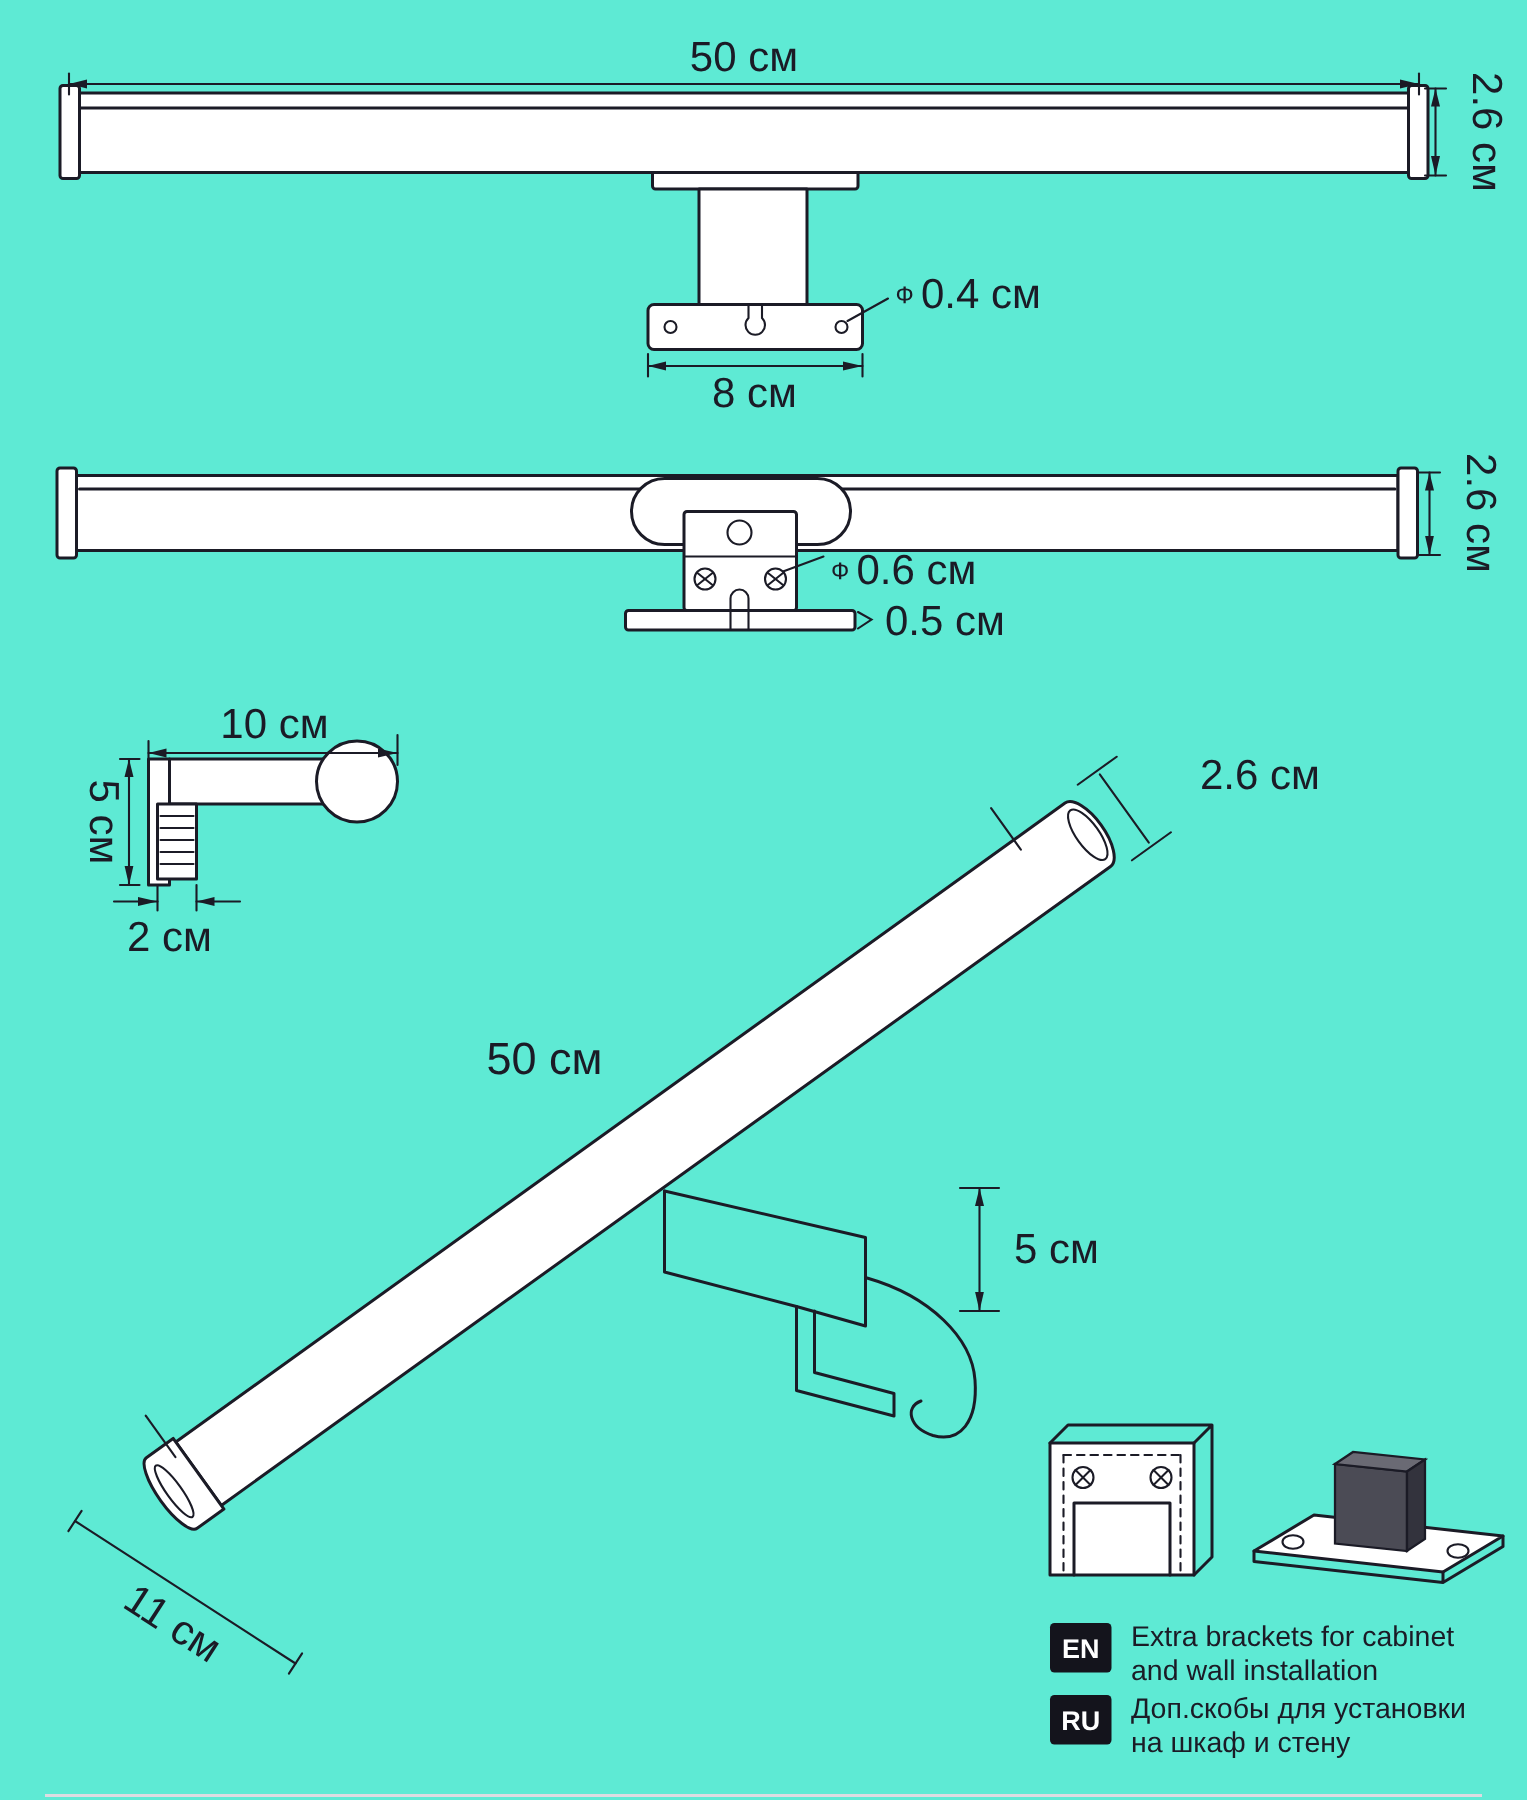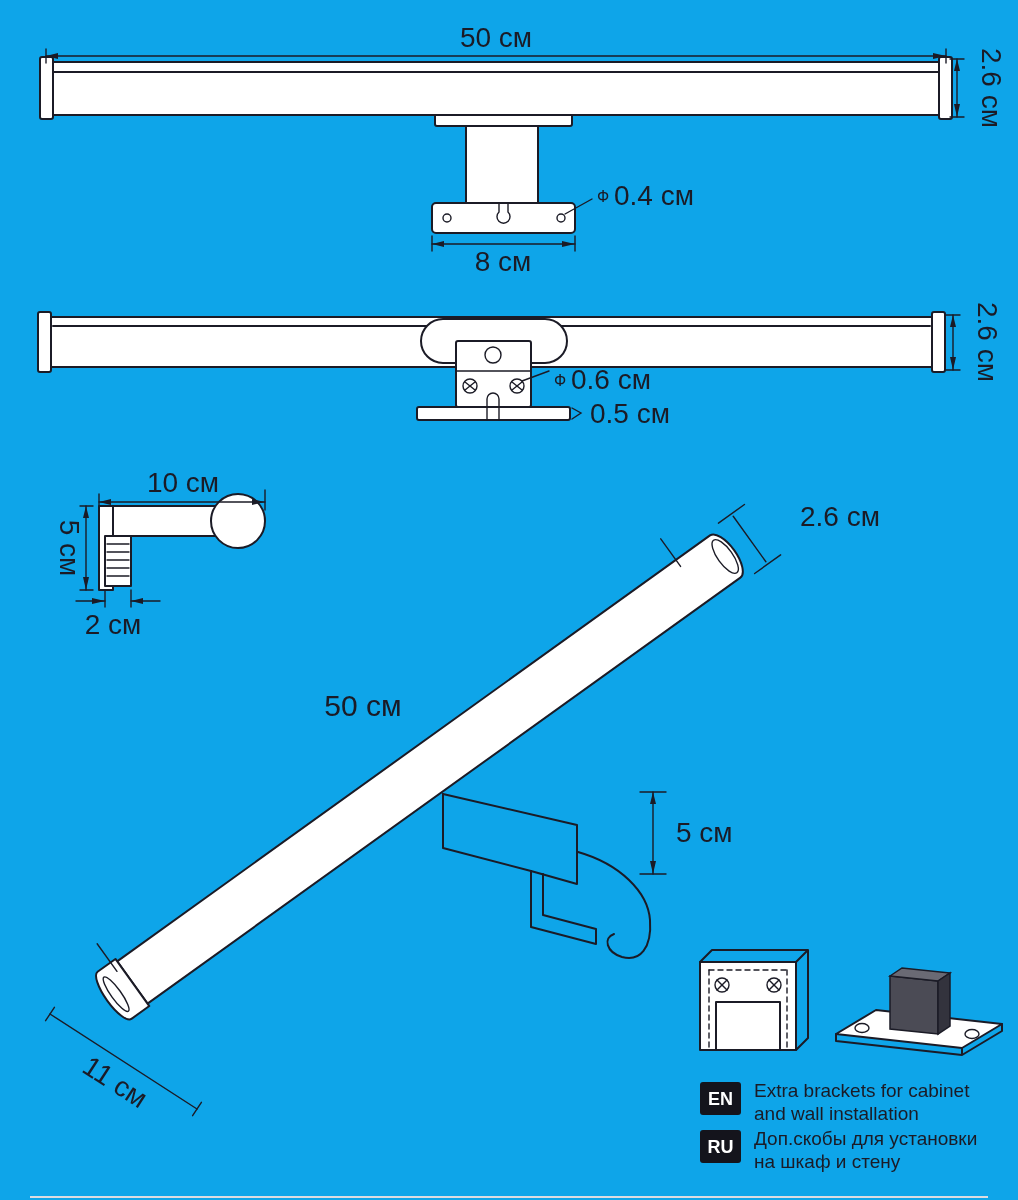--- a/index.html
+++ b/index.html
@@ -1,16 +1,16 @@
 <!DOCTYPE html>
 <html><head>
 <meta charset="utf-8">
 <style>
   html,body { margin:0; padding:0; background:#ffffff; }
-  .canvas { position:relative; width:1018px; height:1200px; background:#0ea5e9; overflow:hidden; }
+  .canvas { position:relative; width:1018px; height:1200px; background:#5eead4; overflow:hidden; }
   svg { position:absolute; left:0; top:0; }
   .ln   { fill:none; stroke:#1b1b26; stroke-width:2;   stroke-linecap:round; stroke-linejoin:round; }
   .wfill{ fill:#ffffff; stroke:#1b1b26; stroke-width:2; stroke-linejoin:round; }
   .dim  { fill:none; stroke:#1b1b26; stroke-width:1.4; stroke-linecap:round; }
   .dash { stroke-dasharray:5 4; }
   .txt  { font-family:"Liberation Sans","DejaVu Sans",sans-serif; font-size:28px; fill:#1b1b26; }
   .txt-sm { font-size:16px; }
   .txt-lg { font-size:30px; }
   .note { font-family:"Liberation Sans","DejaVu Sans",sans-serif; font-size:19px; fill:#1b1b26; }
   .badge-txt { font-family:"Liberation Sans","DejaVu Sans",sans-serif; font-size:18px; font-weight:bold; fill:#ffffff; }

